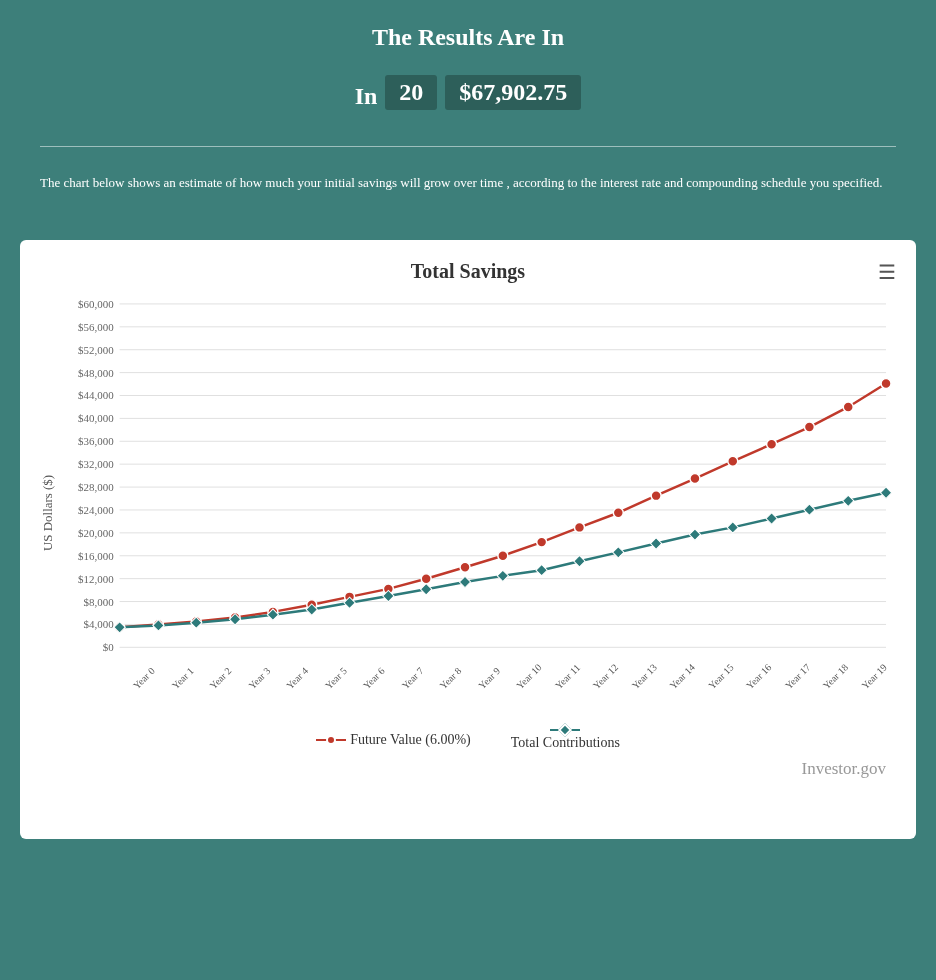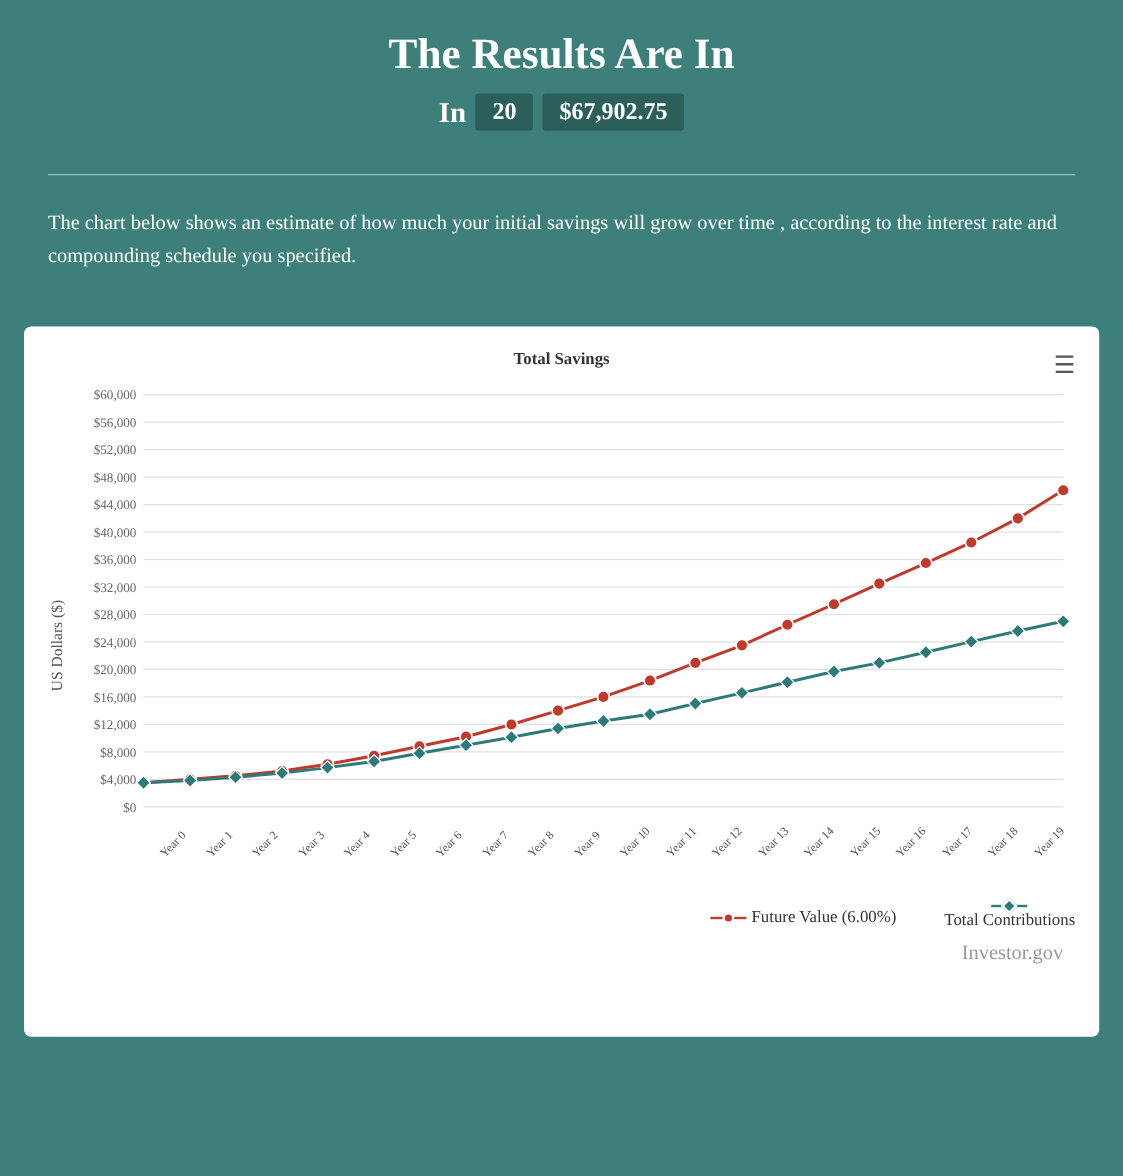--- a/index.html
+++ b/index.html
@@ -8,51 +8,51 @@
       min-height: 980px;
       background-color: #3d7f7a;
       font-family: Georgia, 'Times New Roman', serif;
       color: #fff;
     }
     .header-section {
       padding: 24px 40px 20px;
       text-align: center;
     }
     .main-title {
-      font-size: 36px;
+      font-size: 24px;
       font-weight: bold;
       color: #fff;
-      margin-bottom: 12px;
+      margin-bottom: 24px;
     }
     .subtitle-row {
       font-size: 24px;
       color: #fff;
       font-weight: bold;
       display: flex;
       align-items: flex-end;
       justify-content: center;
       gap: 8px;
       flex-wrap: wrap;
     }
     .highlight-box {
       background-color: #2d5f5a;
       color: #fff;
       padding: 4px 14px;
       border-radius: 3px;
       font-weight: bold;
-      font-size: 20px;
+      font-size: 24px;
     }
     .divider {
       border: none;
       border-top: 1px solid rgba(255,255,255,0.5);
       margin: 16px 40px;
     }
     .description-section {
       padding: 10px 40px 20px;
-      font-size: 17px;
+      font-size: 13px;
       line-height: 1.6;
     }
     .description-section p {
       margin-bottom: 16px;
     }
     .chart-container {
       background: #fff;
       margin: 10px 20px 20px;
       border-radius: 6px;
       padding: 20px 20px 60px 20px;
@@ -60,21 +60,21 @@
       position: relative;
     }
     .chart-header {
       display: flex;
       justify-content: center;
       align-items: center;
       margin-bottom: 10px;
       position: relative;
     }
     .chart-title {
-      font-size: 14px;
+      font-size: 20px;
       font-weight: bold;
       color: #333;
       text-align: center;
     }
     .chart-menu-icon {
       position: absolute;
       right: 0;
       top: 0;
       font-size: 20px;
       color: #555;
@@ -84,21 +84,21 @@
       position: relative;
       width: 100%;
       height: 420px;
     }
     .chart-svg {
       width: 100%;
       height: 100%;
     }
     .chart-legend {
       display: flex;
-      justify-content: flex-end;
+      justify-content: center;
       gap: 40px;
       margin-top: 16px;
       font-size: 14px;
       color: #333;
     }
     .legend-item {
       display: flex;
       align-items: center;
       gap: 8px;
     }

